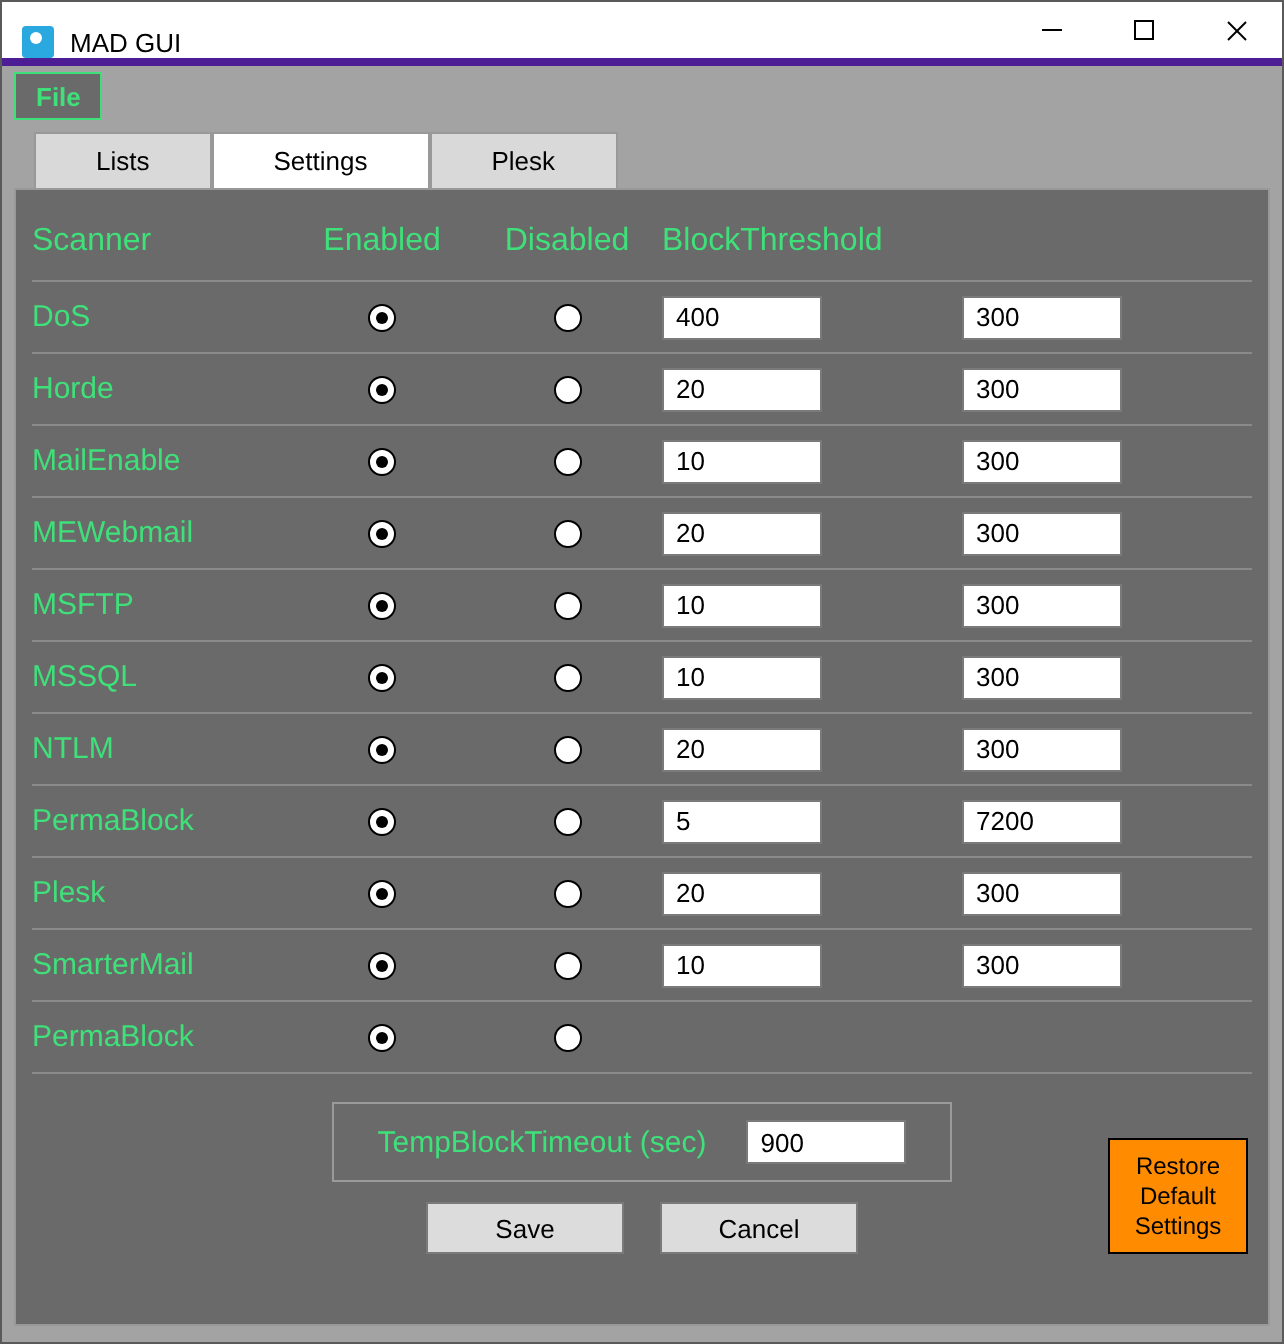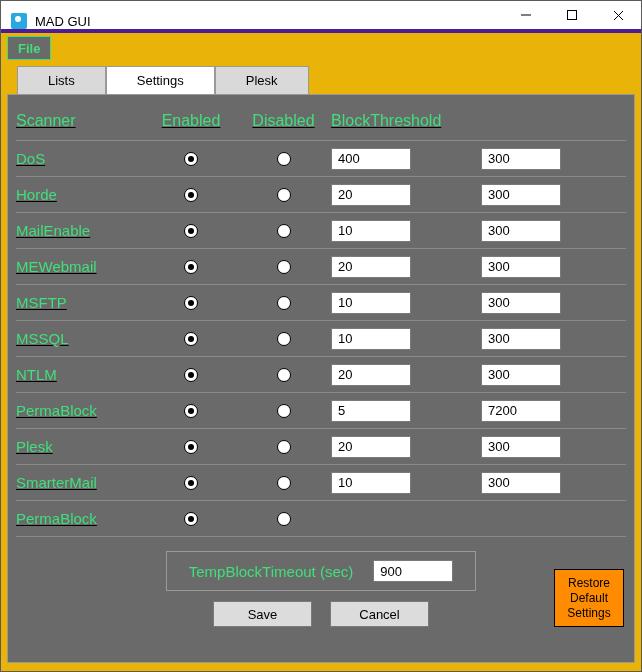--- a/index.html
+++ b/index.html
@@ -53,21 +53,21 @@
     display: flex;
     align-items: center;
     justify-content: center;
     font-size: 13px;
     color: #000;
     cursor: default;
   }
   .winbtn svg { stroke: #000; }
   .client {
     flex: 1;
-    background: #eab308;
+    background: #a3a3a3;
     padding: 3px 6px 8px 6px;
     display: flex;
     flex-direction: column;
     justify-content: center;
   }
   .menubar {
     height: 24px;
     display: flex;
     align-items: stretch;
     margin-bottom: 6px;
@@ -106,21 +106,20 @@
   .tabcontent {
     flex: 1;
     border: 1px solid #999;
     background: #6a6a6a;
     padding: 6px 8px 8px 8px;
     display: flex;
     flex-direction: column;
   }
   .grid {
     width: 100%;
-    text-decoration: underline;
   }
   .grid-header, .grid-row {
     display: grid;
     grid-template-columns: 130px 90px 95px 150px 130px;
     align-items: center;
     border-bottom: 1px solid #8a8a8a;
     min-height: 36px;
   }
   .grid-header {
     border-bottom: 1px solid #8a8a8a;

